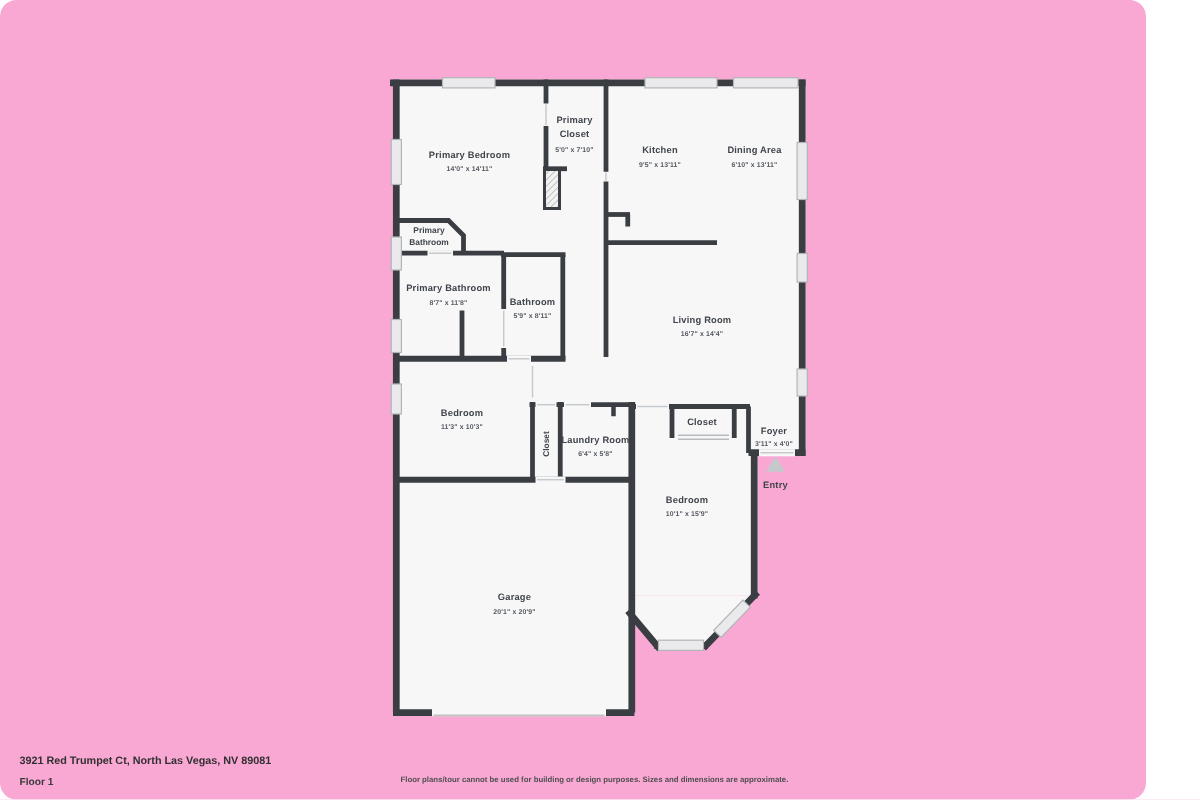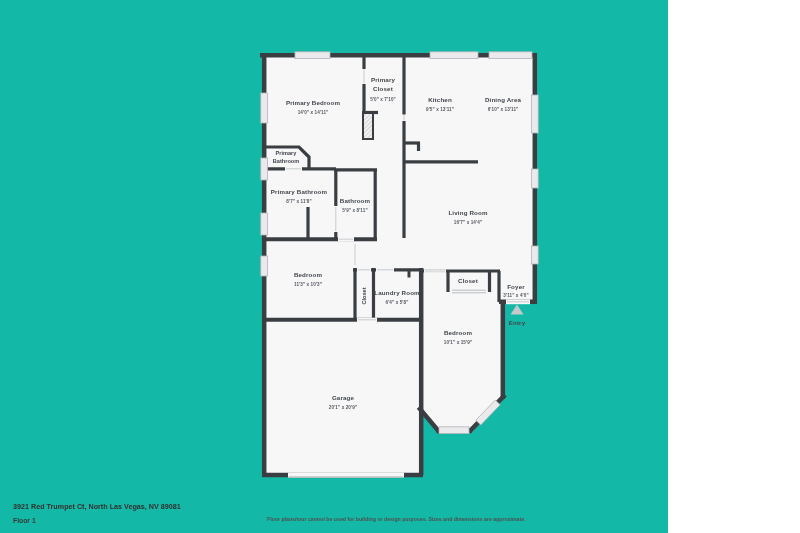--- a/index.html
+++ b/index.html
@@ -1,17 +1,17 @@
 <!DOCTYPE html>
 <html><head>
 <meta charset="utf-8">
 <style>
   html,body{margin:0;padding:0;background:#ffffff;}
-  .page{position:relative;width:668px;height:533px;background:#14b8a6;overflow:hidden;
-        font-family:"Liberation Sans",sans-serif;}
+  .page{position:relative;width:764px;height:533px;background:#f9a8d4;overflow:hidden;
+        font-family:"Liberation Sans",sans-serif;border-radius:11px;}
   svg{display:block;}
   text{font-family:"Liberation Sans",sans-serif;fill:#40454b;}
   .room-name{font-size:6.2px;font-weight:700;letter-spacing:.15px;}
   .room-dims{font-size:4.6px;font-weight:600;fill:#555a60;letter-spacing:.1px;}
   .room-name-sm{font-size:5.6px;font-weight:700;}
   .addr{font-size:7.2px;font-weight:700;fill:#303030;}
   .floorlbl{font-size:6.8px;font-weight:700;fill:#3a3a3a;}
   .disclaimer{font-size:5.2px;font-weight:700;fill:#4f4f4f;}
 </style>
 </head>

